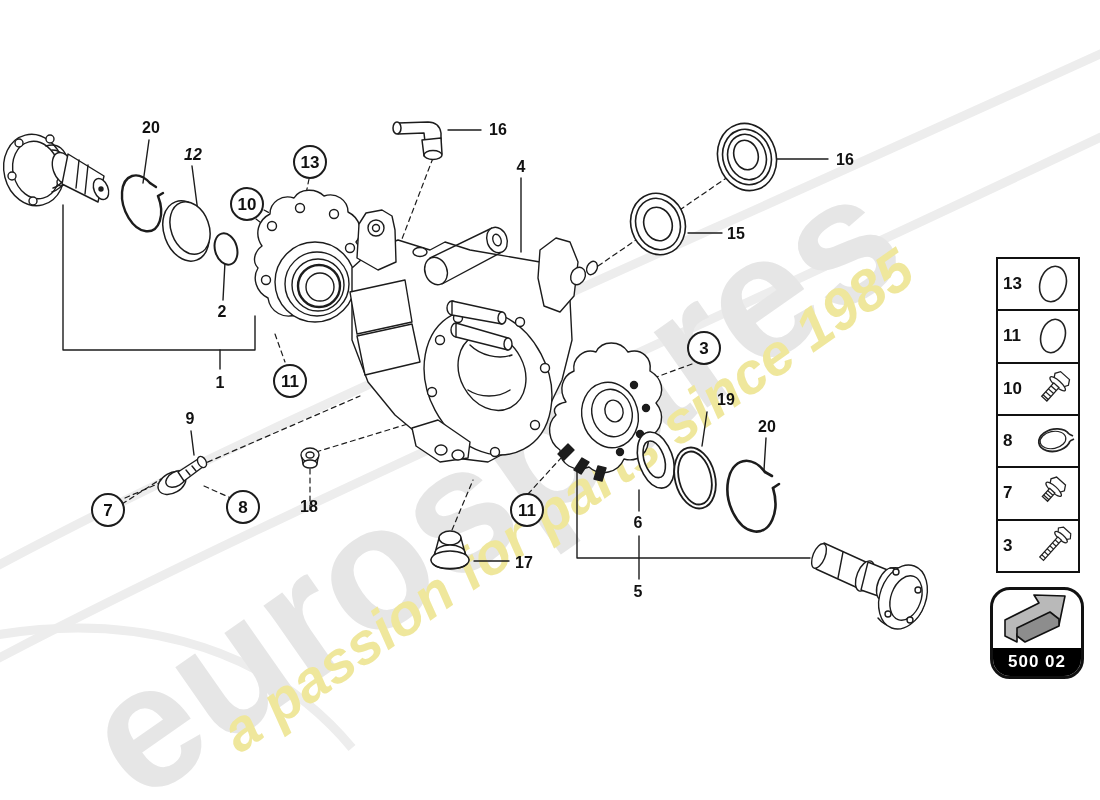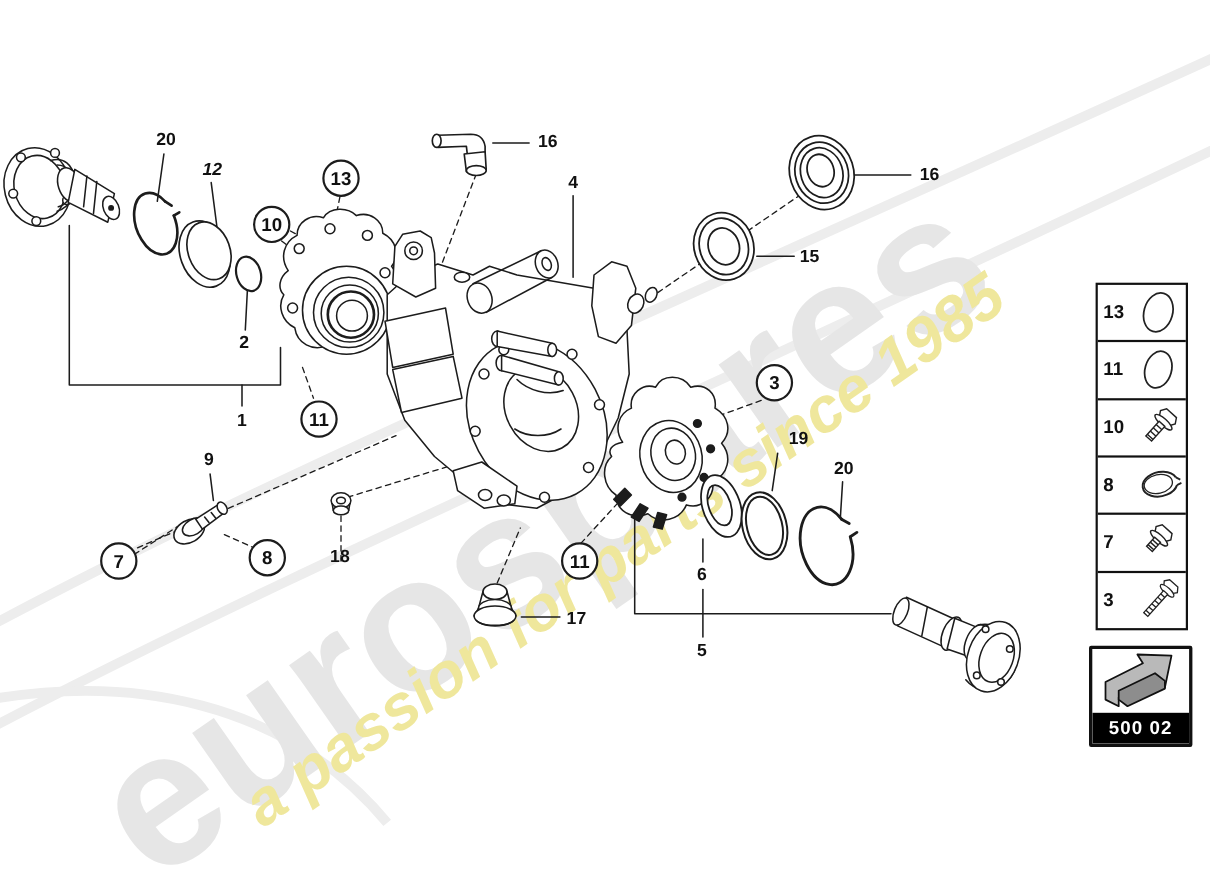--- a/index.html
+++ b/index.html
@@ -35,21 +35,21 @@
     border:2px solid #111;background:#fff;display:flex;flex-direction:column;
     box-sizing:border-box;
   }
   .legend-row{flex:1;display:flex;align-items:center;border-top:2px solid #111;}
   .legend-row:first-child{border-top:none;}
   .legend-num{font-size:17px;font-weight:bold;color:#111;margin-left:5px;width:24px;}
   .legend-ico{flex:1;display:flex;justify-content:center;align-items:center;}
   
   .refbox{
     position:absolute;left:990px;top:587px;width:94px;height:92px;
-    border:3px solid #111;border-radius:2px;background:#fff;overflow:hidden;
+    border:3px solid #111;border-radius:20px;background:#fff;overflow:hidden;
     box-sizing:border-box;display:flex;flex-direction:column;
   }
   .refbox .arrow-area{flex:1;display:flex;align-items:center;justify-content:center;}
   .refbox .band{
     height:28px;background:#000;color:#fff;font-size:17px;font-weight:bold;
     text-align:center;line-height:28px;letter-spacing:1px;
   }
 </style>
 </head>
 <body>

